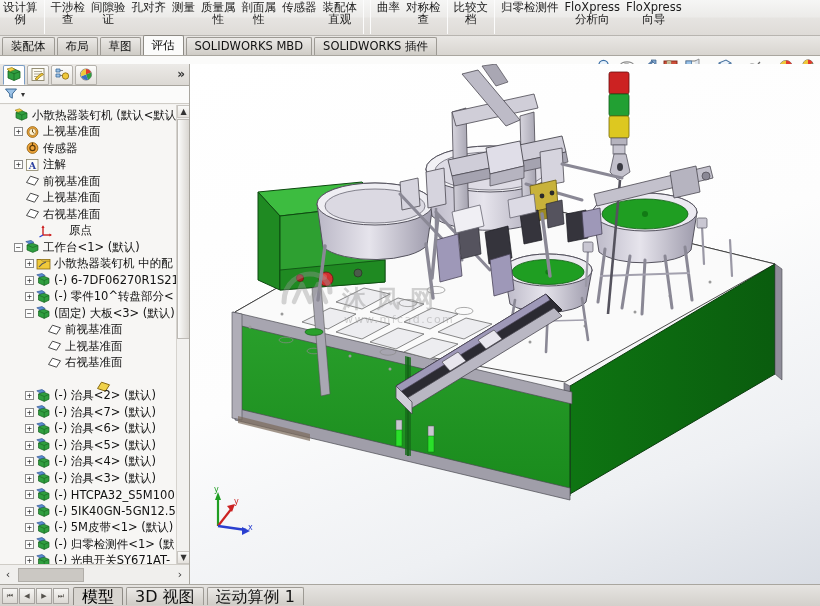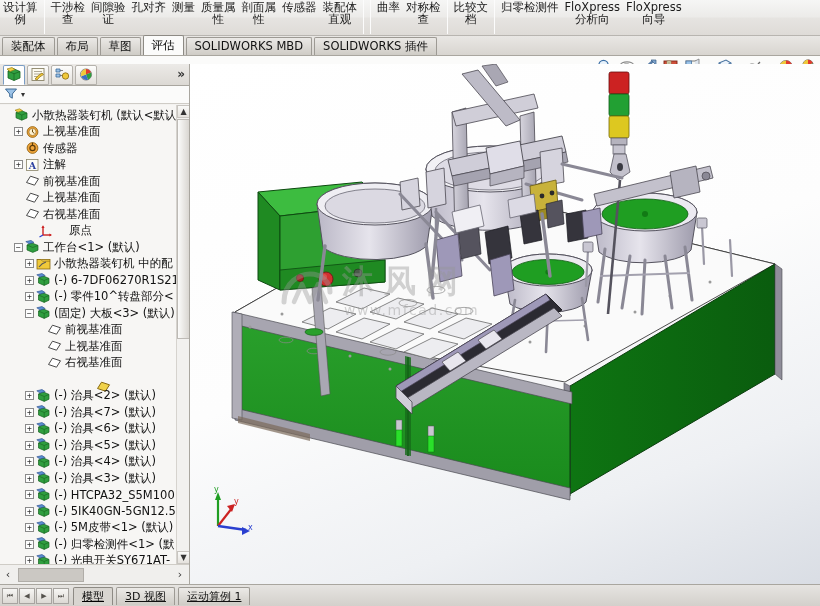--- a/index.html
+++ b/index.html
@@ -160,26 +160,27 @@
     background: linear-gradient(160deg,#ffffff 0%,#fdfdfd 48%,#eef0f3 78%, #d9dde4 100%);
     overflow: hidden;
   }
   #viewport svg { display: block; }
   #watermark {
     position: absolute; left: 152px; top: 196px;
     pointer-events: none;
     user-select: none;
   }
   #wm-cn {
-    font-size: 32px; color: rgba(150,150,150,0.42);
+    font-size: 24px; color: rgba(150,150,150,0.42);
     letter-spacing: 10px; font-weight: bold;
     font-family: "DejaVu Sans", sans-serif;
+    margin-top: 23px;
   }
   #wm-url {
-    font-size: 14px; color: rgba(150,150,150,0.42);
+    font-size: 11px; color: rgba(150,150,150,0.42);
     letter-spacing: 1.5px; margin-top: -2px; margin-left: 2px;
     font-family: "DejaVu Sans", sans-serif;
     text-align: center;
   }
   #wm-logo {
     position:absolute; left: -62px; top: 8px;
     width: 54px; height: 42px;
   }
 
   
@@ -191,24 +192,24 @@
   }
   .navbtn {
     width: 16px; height: 16px; margin-right: 1px;
     background: linear-gradient(to bottom,#f7f6f4,#dcd9d4);
     border: 1px solid #a7a4a0;
     display: flex; align-items: center; justify-content: center;
     font-size: 7px; color: #55524d; cursor: default;
   }
   .btab {
     height: 18px; line-height: 17px; padding: 0 8px;
-    margin-left: 3px; font-size: 11px; color: #111;
+    margin-left: 3px; font-size: 16px; color: #111;
     background: linear-gradient(to bottom,#eceae7,#cfccc6);
     border: 1px solid #9d9a94; border-bottom: none;
-    border-radius: 2px 2px 0 0; cursor: default; white-space: nowrap; text-decoration: underline;
+    border-radius: 2px 2px 0 0; cursor: default; white-space: nowrap;
   }
   .btab.active { background: #d8d5d0; color:#000; font-weight: normal; border-color:#8d8a84;}
 </style>
 </head>
 <body>
 
 <div id="app">
 
   <div id="ribbon">
       <div class="rib-item">

